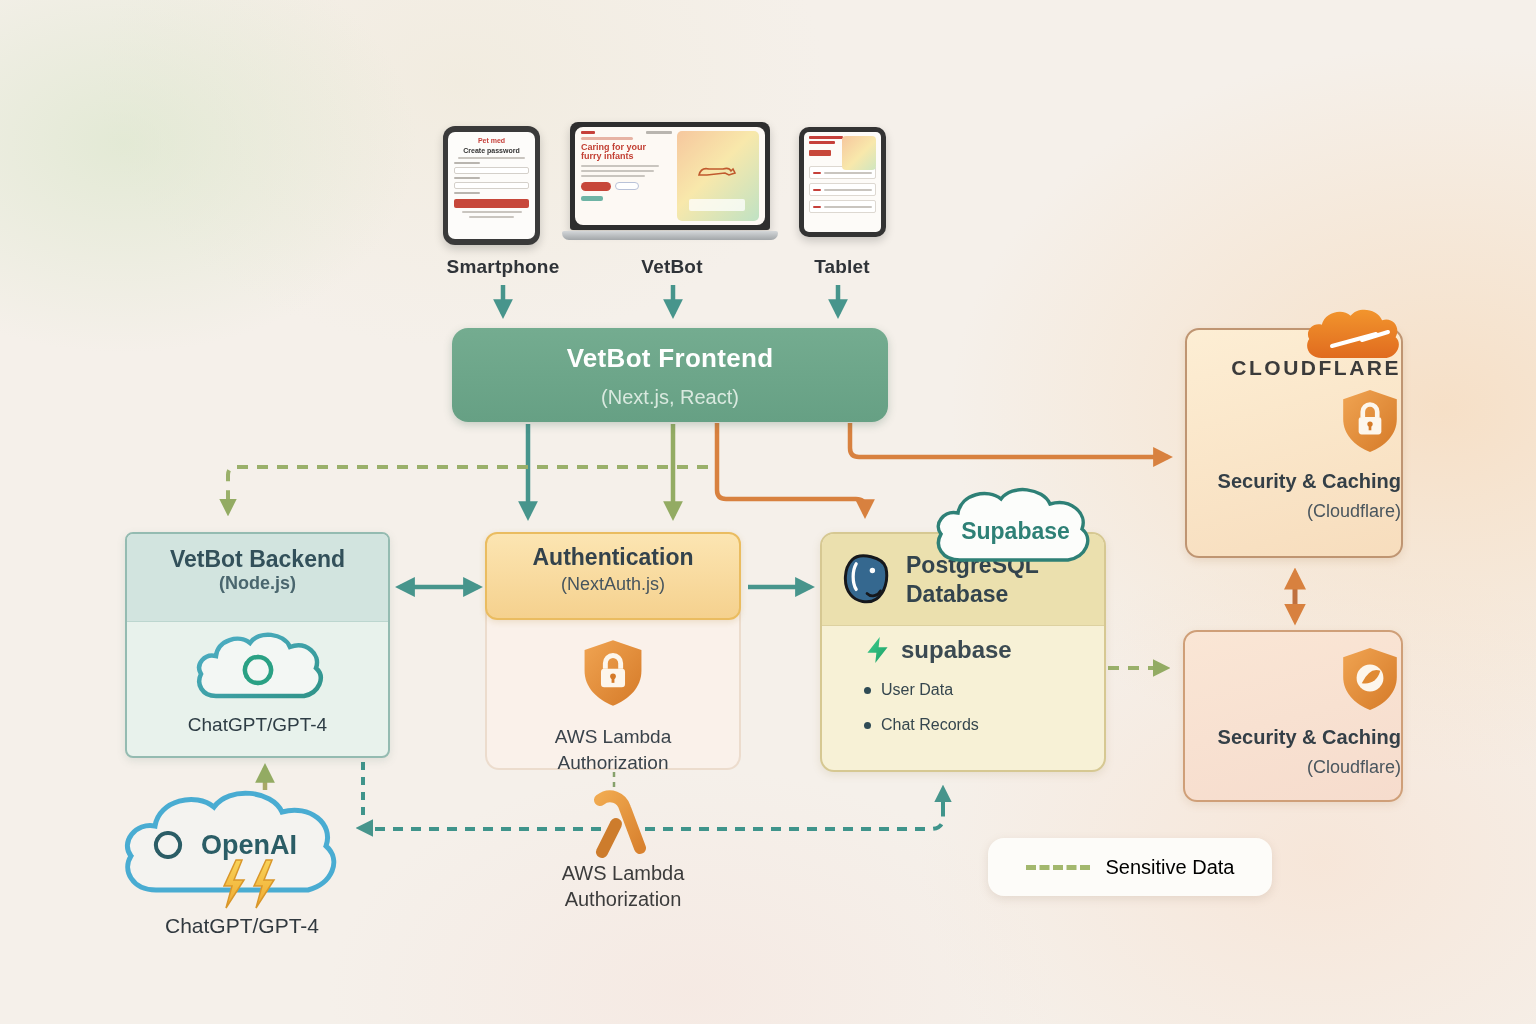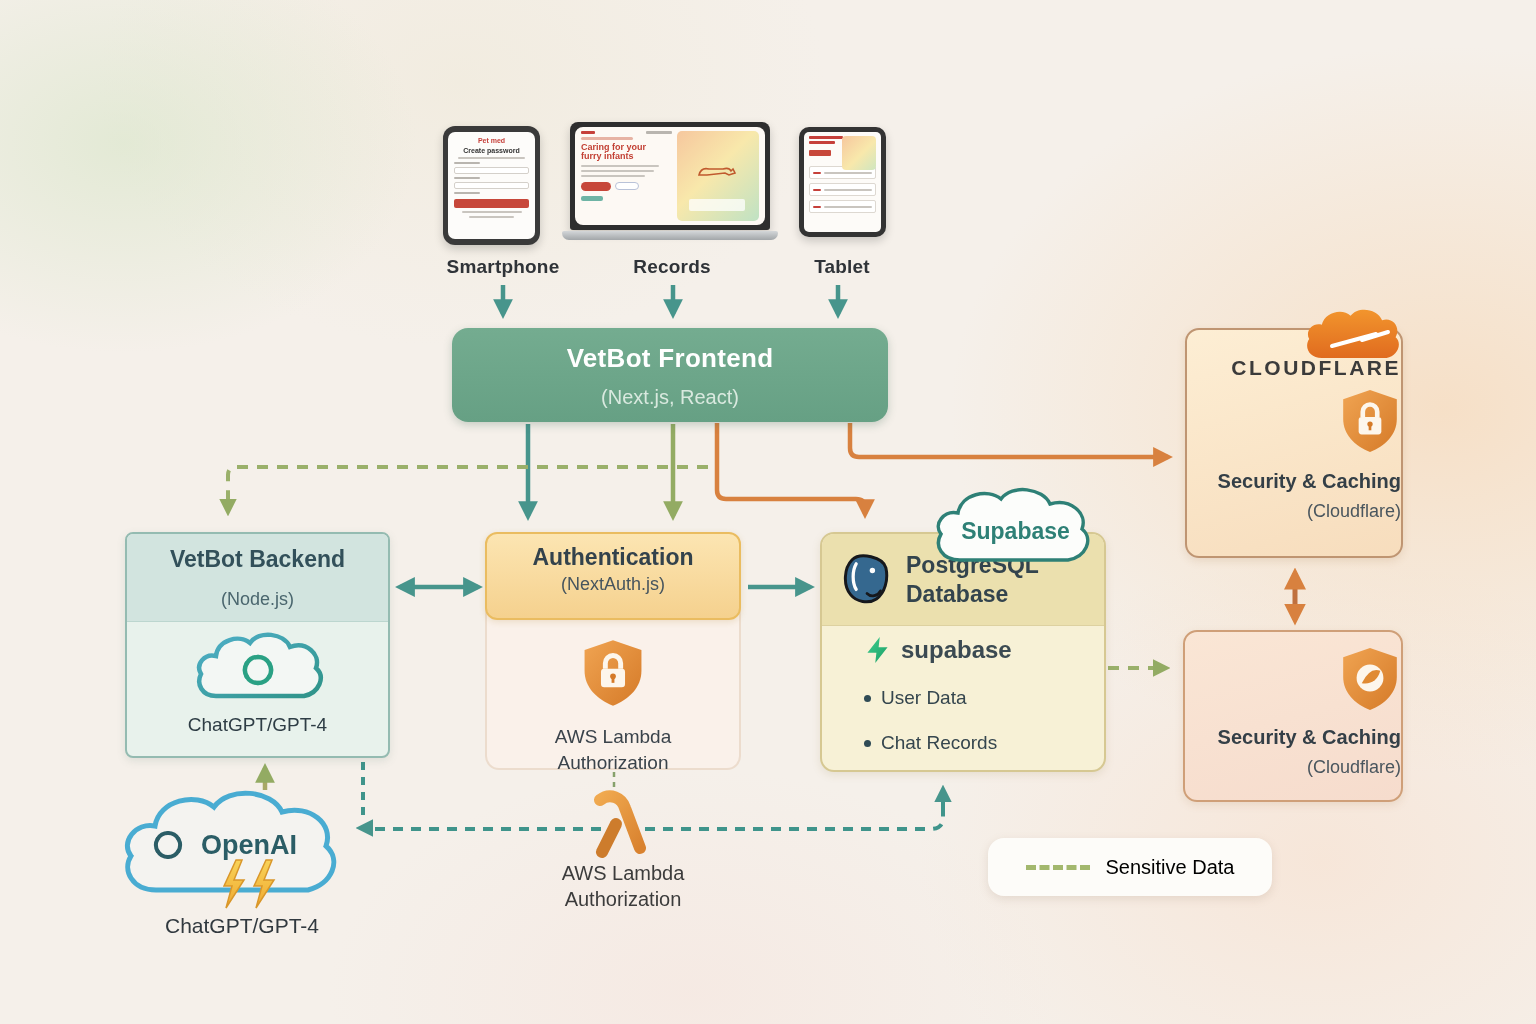--- a/index.html
+++ b/index.html
@@ -71,41 +71,41 @@
   .frontend { left:452px; top:328px; width:436px; height:94px; border-radius:16px;
     background:linear-gradient(180deg,#74ac90,#66a084); box-shadow:0 3px 8px rgba(60,100,80,.25);
     text-align:center; color:#fff; z-index:2; }
   .frontend .t { font-size:26px; font-weight:bold; margin-top:15px; letter-spacing:.3px; }
   .frontend .s { font-size:20px; color:#d9e9df; margin-top:12px; }
 
   .backend { left:125px; top:532px; width:265px; height:226px; border:2px solid #94bbb1; border-radius:8px;
     background:#e8f2ec; overflow:hidden; z-index:2; box-shadow:0 3px 8px rgba(90,120,110,.15); }
   .backend-head { height:88px; background:#d2e4df; border-bottom:1px solid #bcd6cf; text-align:center; }
   .backend-head .t { font-size:23px; font-weight:bold; color:#32505a; padding-top:12px; }
-  .backend-head .s { font-size:18px; color:#4a666e; margin-top:16px; }
+  .backend-head .s { font-size:18px; color:#4a666e; margin-top:0;font-weight:bold; }
   .backend-body { text-align:center; }
   .backend-body .svc { font-size:19px; color:#2e3d45; margin-top:2px; }
 
   .auth-body { left:485px; top:540px; width:256px; height:230px; background:#faf1ea;
     border:2px solid #ecdccd; border-radius:14px; z-index:2; text-align:center; }
   .auth-head { left:485px; top:532px; width:256px; height:88px; border:2px solid #eabc60; border-radius:12px;
     background:linear-gradient(180deg,#fce5b2,#f5d18e); text-align:center; z-index:3;
     box-shadow:0 2px 6px rgba(180,140,60,.2); }
   .auth-head .t { font-size:23px; font-weight:bold; color:#33424c; padding-top:10px;text-align:center; }
   .auth-head .s { font-size:18px; color:#47555e; margin-top:3px; }
   .auth-detail { position:absolute; left:0; right:0; top:182px; font-size:19px; line-height:1.35; color:#3a434b; }
 
   .db { left:820px; top:532px; width:286px; height:240px; border:2px solid #d6c892; border-radius:14px;
     background:#f7f1d6; overflow:hidden; z-index:2; box-shadow:0 3px 8px rgba(150,130,70,.15); }
   .db-head { height:92px; background:#ebe0ae; border-bottom:1px solid #ddd1a0; display:flex; align-items:center; padding-left:18px; gap:12px; }
   .db-title { font-size:23px; font-weight:bold; color:#33444d; line-height:1.25; }
   .db-body { padding:10px 0 0 42px; }
   .supa-row { display:flex; align-items:center; gap:10px; }
   .supa-word { font-size:24px; font-weight:bold; color:#3b4a52; }
-  .db-item { display:flex; align-items:center; gap:10px; margin-top:23px; font-size:19px; color:#35464e; }
+  .db-item { display:flex; align-items:center; gap:10px; margin-top:17px; font-size:16px; color:#35464e; }
   .db-item .dot { width:7px; height:7px; border-radius:50%; background:#2f4b55; }
   .supa-badge { left:928px; top:480px; width:175px; height:88px; z-index:3; }
   .supa-badge-text { position:absolute; left:0; right:0; top:38px; text-align:center;
     font-size:23px; font-weight:bold; color:#2e8076; }
 
   .cf-box { border-radius:14px; z-index:2; text-align:right; }
   .cf-top { left:1185px; top:328px; width:218px; height:230px; border:2px solid #bf9572;
     background:linear-gradient(165deg,#fdeed4,#f7ddbd); box-shadow:0 3px 8px rgba(170,120,70,.18); }
   .cf-bot { left:1183px; top:630px; width:220px; height:172px; border:2px solid #cf9f78;
     background:linear-gradient(165deg,#fae6d5,#f6dccd); box-shadow:0 3px 8px rgba(170,120,70,.15); }
@@ -221,21 +221,21 @@
         <div class="lap-card">
           <svg class="mini-dog" viewBox="0 0 42 18">
             <path d="M4 14 Q6 6 14 8 L28 8 Q34 6 36 10 L38 8 L40 12 L34 14 L30 12 L12 14 Z" fill="none" stroke="#c05a2e" stroke-width="1.6"></path>
           </svg>
           <div class="mini-panel"></div>
         </div>
       </div>
     </div>
     <div class="laptop-base"></div>
   </div>
-  <div class="device-label" style="left:602px;">Records</div>
+  <div class="device-label" style="left:602px;">VetBot</div>
 
   <div class="abs tablet">
     <div class="tab-screen">
       <div class="tab-red1"></div>
       <div class="tab-red2"></div>
       <div class="tab-card"></div>
       <div class="tab-btn"></div>
       <div class="tab-row" style="margin-top:10px">
           <div class="r"></div>
           <div class="g"></div>

